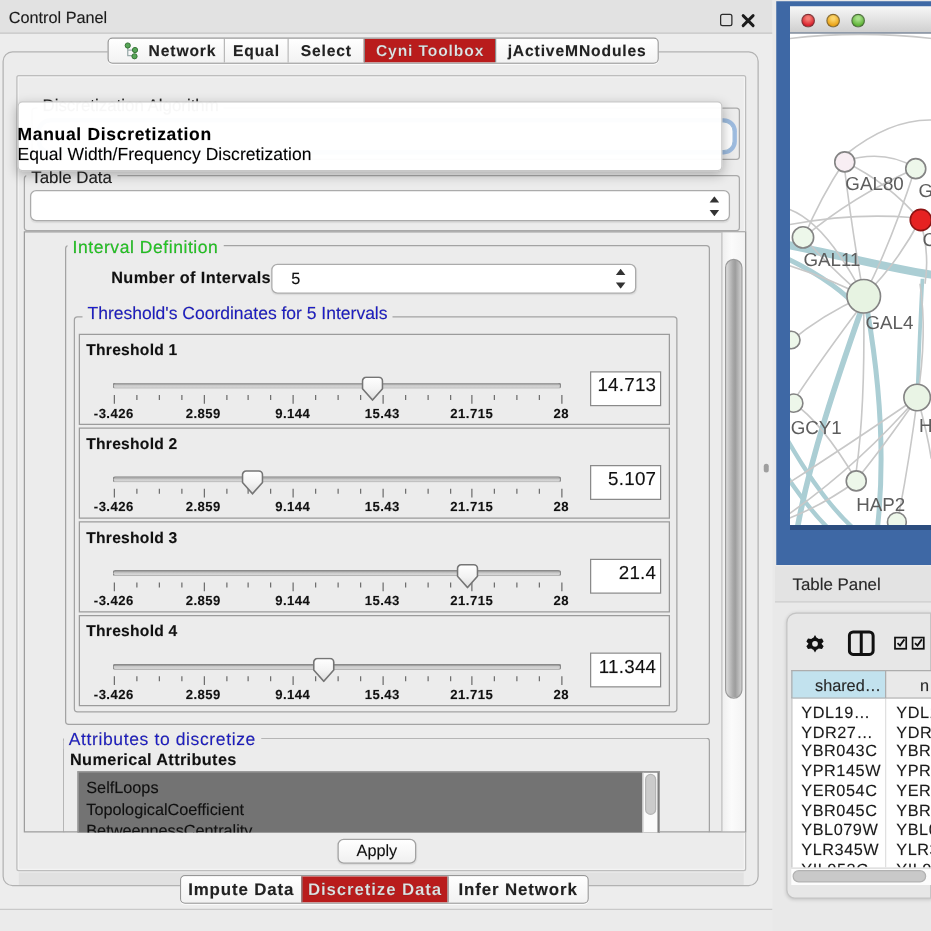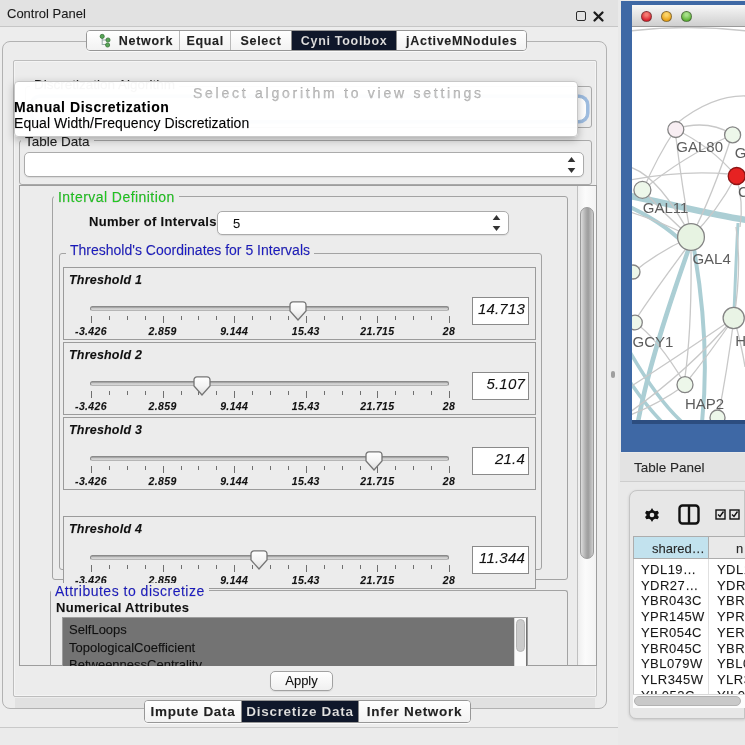--- a/index.html
+++ b/index.html
@@ -7,31 +7,31 @@
 *{box-sizing:border-box;}
 .abs{position:absolute;}
 #stage{position:relative;width:745px;height:745px;}
 .gb{position:absolute;border:1px solid #a9a9a9;border-radius:3px;}
 .gbt{position:absolute;background:#ececec;padding:0 4px;white-space:nowrap;}
 .seg{position:absolute;display:flex;border:1px solid #979797;border-radius:4px;background:#fff;overflow:hidden;
   box-shadow:0 1px 0 rgba(255,255,255,.7);}
 .seg .s{display:flex;align-items:center;justify-content:center;font-weight:bold;color:#222;letter-spacing:0.7px;
   background:linear-gradient(#ffffff,#f2f2f2);white-space:nowrap;}
 .seg .s+.s{border-left:1px solid #b9b9b9;}
-.seg .sel{background:#0f172a;color:#e3e3e3;border-left-color:#8b8b8b !important;}
+.seg .sel{background:#b91c1c;color:#e3e3e3;border-left-color:#8b8b8b !important;}
 .seg .sel+.s{border-left-color:#8b8b8b;text-align:right;}
 .combo{position:absolute;background:#fff;border:1px solid #ababab;border-radius:5px;
   box-shadow:0 1px 1px rgba(0,0,0,.08);color:#111;}
 .combo .tx{position:absolute;left:9px;top:50%;transform:translateY(-50%);white-space:nowrap;}
 .arr2{position:absolute;right:7px;top:50%;transform:translateY(-50%);width:9px;height:16px;}
 .tick{position:absolute;width:1px;background:#6f6f6f;}
 .tlab{position:absolute;font-size:10.5px;font-weight:bold;color:#111;transform:translateX(-50%);white-space:nowrap;letter-spacing:0.35px;}
 .vbox{position:absolute;background:#fff;border:1px solid #8a8a8a;color:#111;
   font-size:15px;text-align:right;padding:2px 3px 0 0;letter-spacing:0.2px;}
-.thbox{position:absolute;left:63px;width:473px;height:73px;border:1px solid #9b9b9b;background:#ececec;font-style:italic;}
+.thbox{position:absolute;left:63px;width:473px;height:73px;border:1px solid #9b9b9b;background:#ececec;}
 .thlab{position:absolute;left:5px;top:5px;font-size:12.5px;font-weight:bold;color:#111;letter-spacing:0.2px;}
 .track{position:absolute;left:26px;top:38px;width:359px;height:5px;border-radius:3px;
   background:linear-gradient(#8e8e8e,#c9c9c9 40%,#d9d9d9);border:1px solid #8a8a8a;border-bottom-color:#b5b5b5;}
 .rowtx{position:absolute;white-space:nowrap;color:#1a1a1a;font-size:13px;letter-spacing:0.45px;}
 </style></head><body>
 <div id="stage">
 
 <div class="abs" style="left:0;top:0;width:618px;height:727px;background:#ededed;"></div>
 <div class="abs" style="left:0;top:0;width:618px;height:27px;background:#e2e2e2;border-bottom:1px solid #c6c6c6;"></div>
 <div class="abs" style="left:7px;top:6px;font-size:13px;color:#1c1c1c;">Control Panel</div>
@@ -199,21 +199,21 @@
           <linearGradient id="tg" x1="0" y1="0" x2="0" y2="1">
             <stop offset="0" stop-color="#ffffff"></stop>
             <stop offset="0.55" stop-color="#f2f2f2"></stop>
             <stop offset="1" stop-color="#dedede"></stop>
           </linearGradient>
         </defs>
         <path d="M4 0.8 h10 a3 3 0 0 1 3 3 v6.2 L9 19 L1 10 V3.8 a3 3 0 0 1 3-3 z" fill="url(#tg)" stroke="#757575" stroke-width="1.3"></path>
       </svg>
       <div class="vbox" style="left:408px;top:29px;width:57px;height:28px;">21.4</div>
     </div>
-<div class="thbox" style="top:492px;margin-top:24px;">
+<div class="thbox" style="top:492px;">
       <div class="thlab">Threshold 4</div>
       <div class="track"></div>
       <div class="tick" style="left:27.0px;top:48px;height:7px;"></div>
       <div class="tick" style="left:44.9px;top:48px;height:4px;"></div>
       <div class="tick" style="left:62.8px;top:48px;height:4px;"></div>
       <div class="tick" style="left:80.7px;top:48px;height:4px;"></div>
       <div class="tick" style="left:98.6px;top:48px;height:7px;"></div>
       <div class="tick" style="left:116.5px;top:48px;height:4px;"></div>
       <div class="tick" style="left:134.4px;top:48px;height:4px;"></div>
       <div class="tick" style="left:152.3px;top:48px;height:4px;"></div>
@@ -257,21 +257,20 @@
       <div style="position:absolute;right:2px;top:1px;width:9px;height:33px;border-radius:5px;background:#cbcbcb;border:1px solid #b5b5b5;"></div>
     </div>
 <div class="abs" style="left:270px;top:671px;width:63px;height:20px;background:linear-gradient(#ffffff,#f0f0f0);border:1px solid #a2a2a2;border-radius:5px;text-align:center;font-size:13px;color:#111;line-height:18px;box-shadow:0 1px 1px rgba(0,0,0,.08);">Apply</div>
 <div class="seg" style="left:144px;top:700px;width:327px;height:23px;font-size:13.5px;">
 <div class="s" style="width:96px;">Impute Data</div>
 <div class="s sel" style="width:117px;">Discretize Data</div>
 <div class="s" style="width:112px;">Infer Network</div>
 </div>
 <div class="abs" style="left:0;top:727px;width:618px;height:1px;background:#c9c9c9;"></div>
 <div class="abs" style="left:14px;top:81px;width:564px;height:56px;background:rgba(255,255,255,0.965);border:1px solid #c7c7c7;border-radius:4px;box-shadow:0 3px 9px rgba(0,0,0,0.28);"></div>
-<div class="abs" style="left:193px;top:85px;font-size:14px;color:#c6c6c6;letter-spacing:2.75px;">Select algorithm to view settings</div>
 <div class="abs" style="left:14px;top:99px;font-size:14px;font-weight:bold;color:#000;letter-spacing:0.55px;">Manual Discretization</div>
 <div class="abs" style="left:14px;top:115px;font-size:14px;color:#000;letter-spacing:0.05px;">Equal Width/Frequency Discretization</div>
 <div class="abs" style="left:611px;top:371px;width:4px;height:7px;border-radius:2px;background:#9f9f9f;"></div>
 <div class="abs" style="left:618px;top:0;width:127px;height:745px;background:#e9e9e9;"></div>
 <div class="abs" style="left:621px;top:1px;width:124px;height:451px;background:#3e68a5;"></div>
 <div class="abs" style="left:632px;top:420px;width:113px;height:4px;background:#2c4d7f;"></div>
 <div class="abs" style="left:632px;top:5px;width:113px;height:22px;background:linear-gradient(#f7f7f7,#cfcfcf);border-bottom:1px solid #9a9a9a;"></div>
 <div class="abs" style="left:641px;top:11px;width:11px;height:11px;border-radius:50%;background:radial-gradient(circle at 50% 30%, #f47c74 15%, #d91e2b 75%);border:1px solid rgba(60,60,60,.55);"></div>
 <div class="abs" style="left:661px;top:11px;width:11px;height:11px;border-radius:50%;background:radial-gradient(circle at 50% 30%, #fbd46a 15%, #e9a115 75%);border:1px solid rgba(60,60,60,.55);"></div>
 <div class="abs" style="left:681px;top:11px;width:11px;height:11px;border-radius:50%;background:radial-gradient(circle at 50% 30%, #a7e08a 15%, #5cb234 75%);border:1px solid rgba(60,60,60,.55);"></div>

